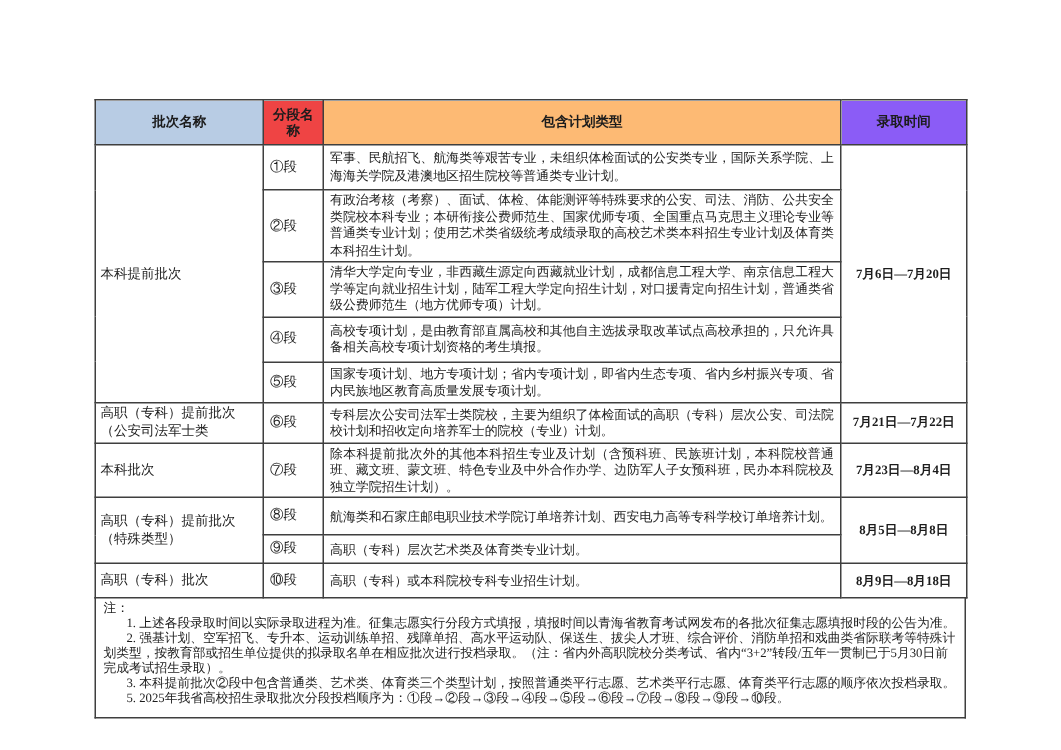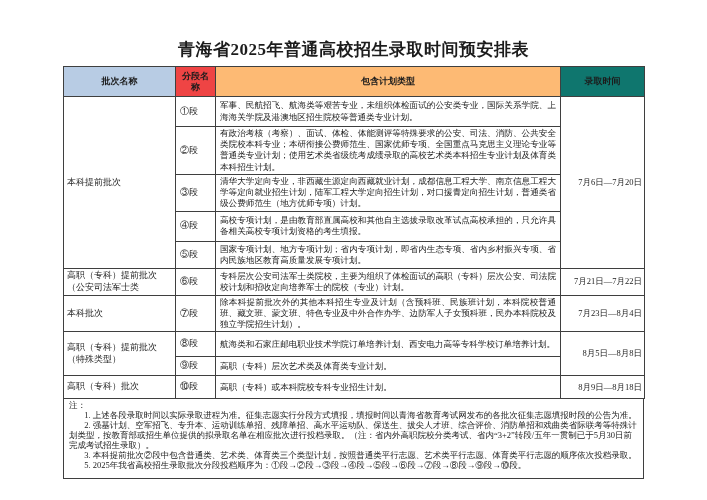--- a/index.html
+++ b/index.html
@@ -50,53 +50,52 @@
   }
   .sched td {
     font-size: 8.6px;
     line-height: 1.3;
     padding: 1px 4px;
     vertical-align: middle;
   }
   td.batch  { font-size: 9px;   padding: 1px 3px; }
   td.seg    { text-align: left; font-size: 9px; }
   td.plan   { text-align: justify; }
-  td.time   { text-align: right; font-size: 8.5px; white-space: nowrap; padding: 1px 2px; }
+  td.time   { text-align: center; font-size: 8.5px; white-space: nowrap; padding: 1px 2px; font-weight: bold; }
   .notes {
     border: 1px solid #3f3f3f;
     border-top: none;
     margin-top: -1px;
     padding: 2px 5px 8px 5px;
     font-size: 8.5px;
     line-height: 1.18;
     min-height: 66px;
   }
   .note-label { text-indent: 0; }
   .note-item  { text-indent: 1.8em; }
 </style>
 </head>
 <body>
 
 <div class="page">
-  <h1 class="title">青海省2025年普通高校招生录取时间预安排表</h1>
 
   <div class="doc">
     <table class="sched">
       <colgroup>
         <col style="width:112px">
         <col style="width:40px">
         <col style="width:345px">
         <col style="width:84px">
       </colgroup>
       <thead>
         <tr>
           <th style="background: rgb(184, 204, 228); margin-left: 33px;">批次名称</th>
           <th style="background: #ef4444;">分段名称</th>
           <th style="background: #fdba74;">包含计划类型</th>
-          <th style="background: #0f766e;">录取时间</th>
+          <th style="background: #8b5cf6;">录取时间</th>
         </tr>
       </thead>
       <tbody>
           <tr style="height: 30px;">
             <td class="batch" rowspan="5">本科提前批次</td>
             <td class="seg">①段</td>
             <td class="plan">军事、民航招飞、航海类等艰苦专业，未组织体检面试的公安类专业，国际关系学院、上海海关学院及港澳地区招生院校等普通类专业计划。</td>
             <td class="time" rowspan="5">7月6日—7月20日</td>
           </tr>
           <tr style="height: 37px;">

